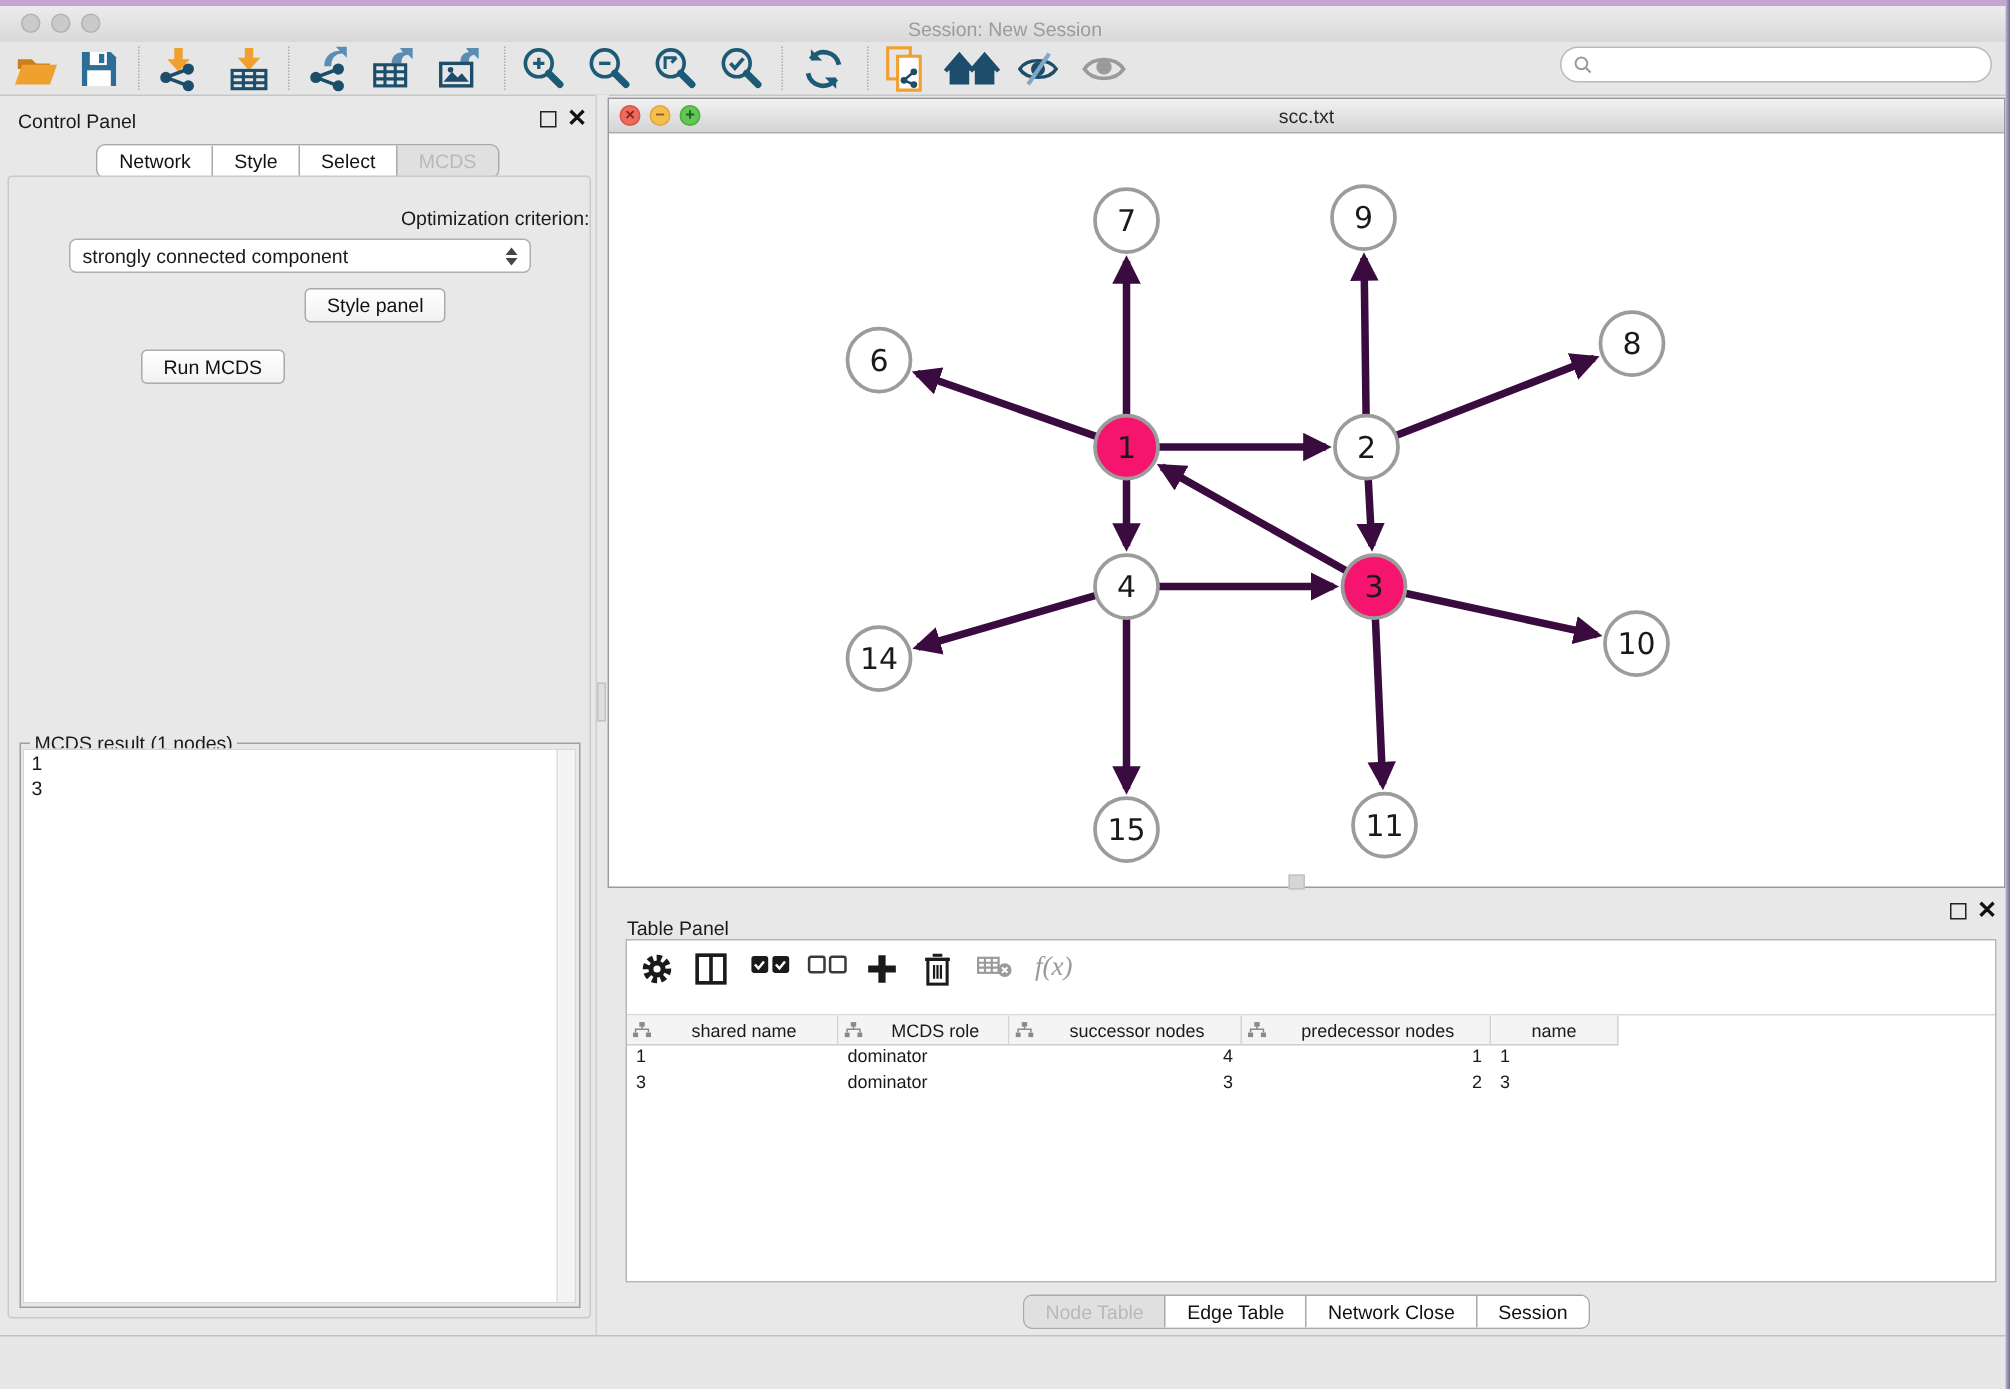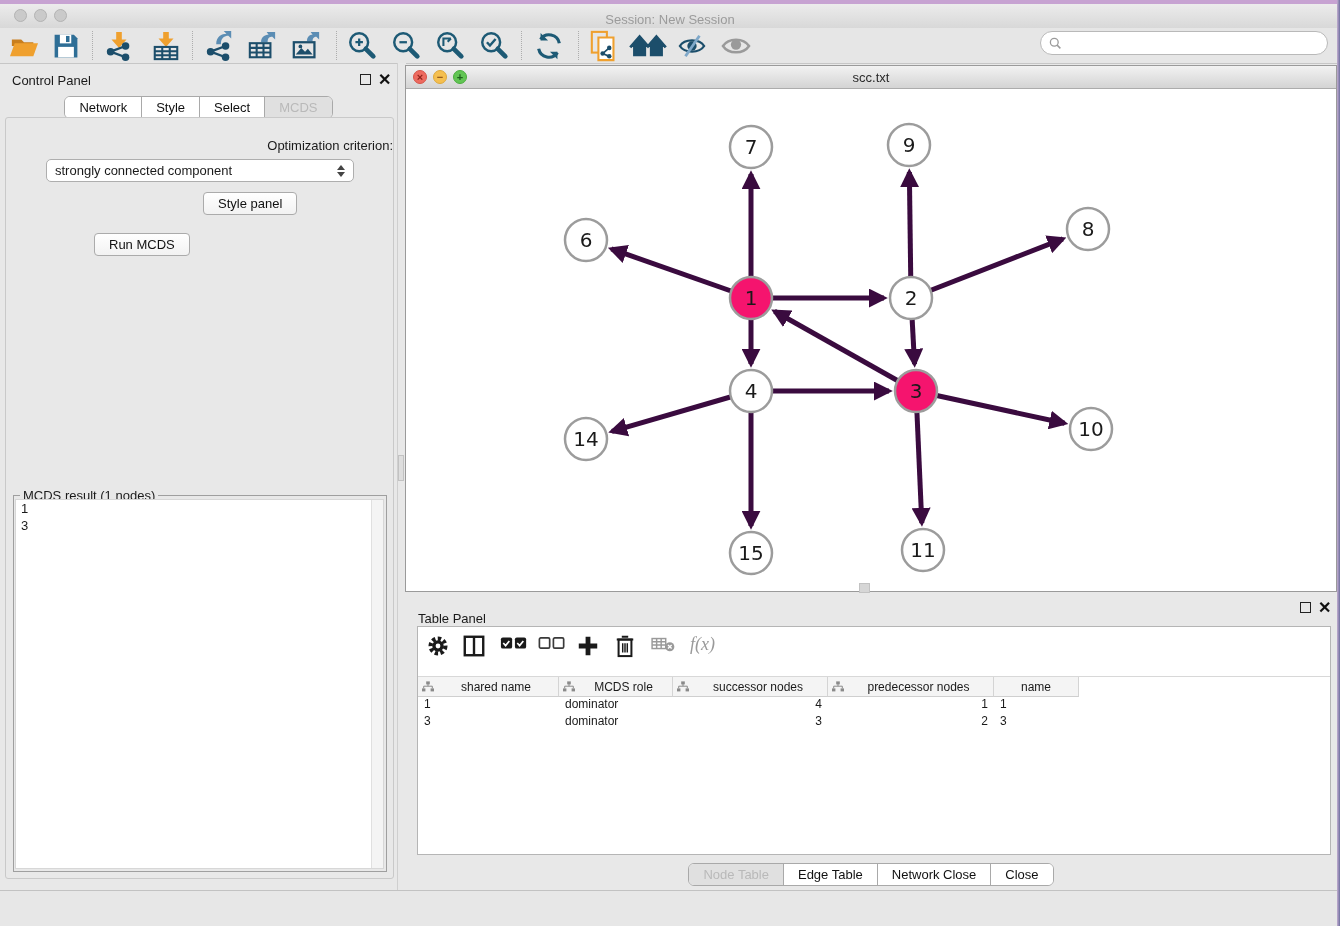--- a/index.html
+++ b/index.html
@@ -446,21 +446,21 @@
         <div class="tcell" style="width: 166px; text-align: right;">2</div>
         <div class="tcell" style="width: 85px; text-align: left;">3</div>
       </div>
     </div>
 </div>
 <div class="abs" id="tp-tabs">
   <div class="ptab-group">
       <div class="ptab active">Node Table</div>
       <div class="ptab">Edge Table</div>
       <div class="ptab">Network Close</div>
-      <div class="ptab">Close</div>
+      <div class="ptab">Session</div>
     </div>
 </div>
 
 <div class="abs" id="statusbar">
   
   
 </div>
 
 <div class="abs" id="right-strip"></div>
 

